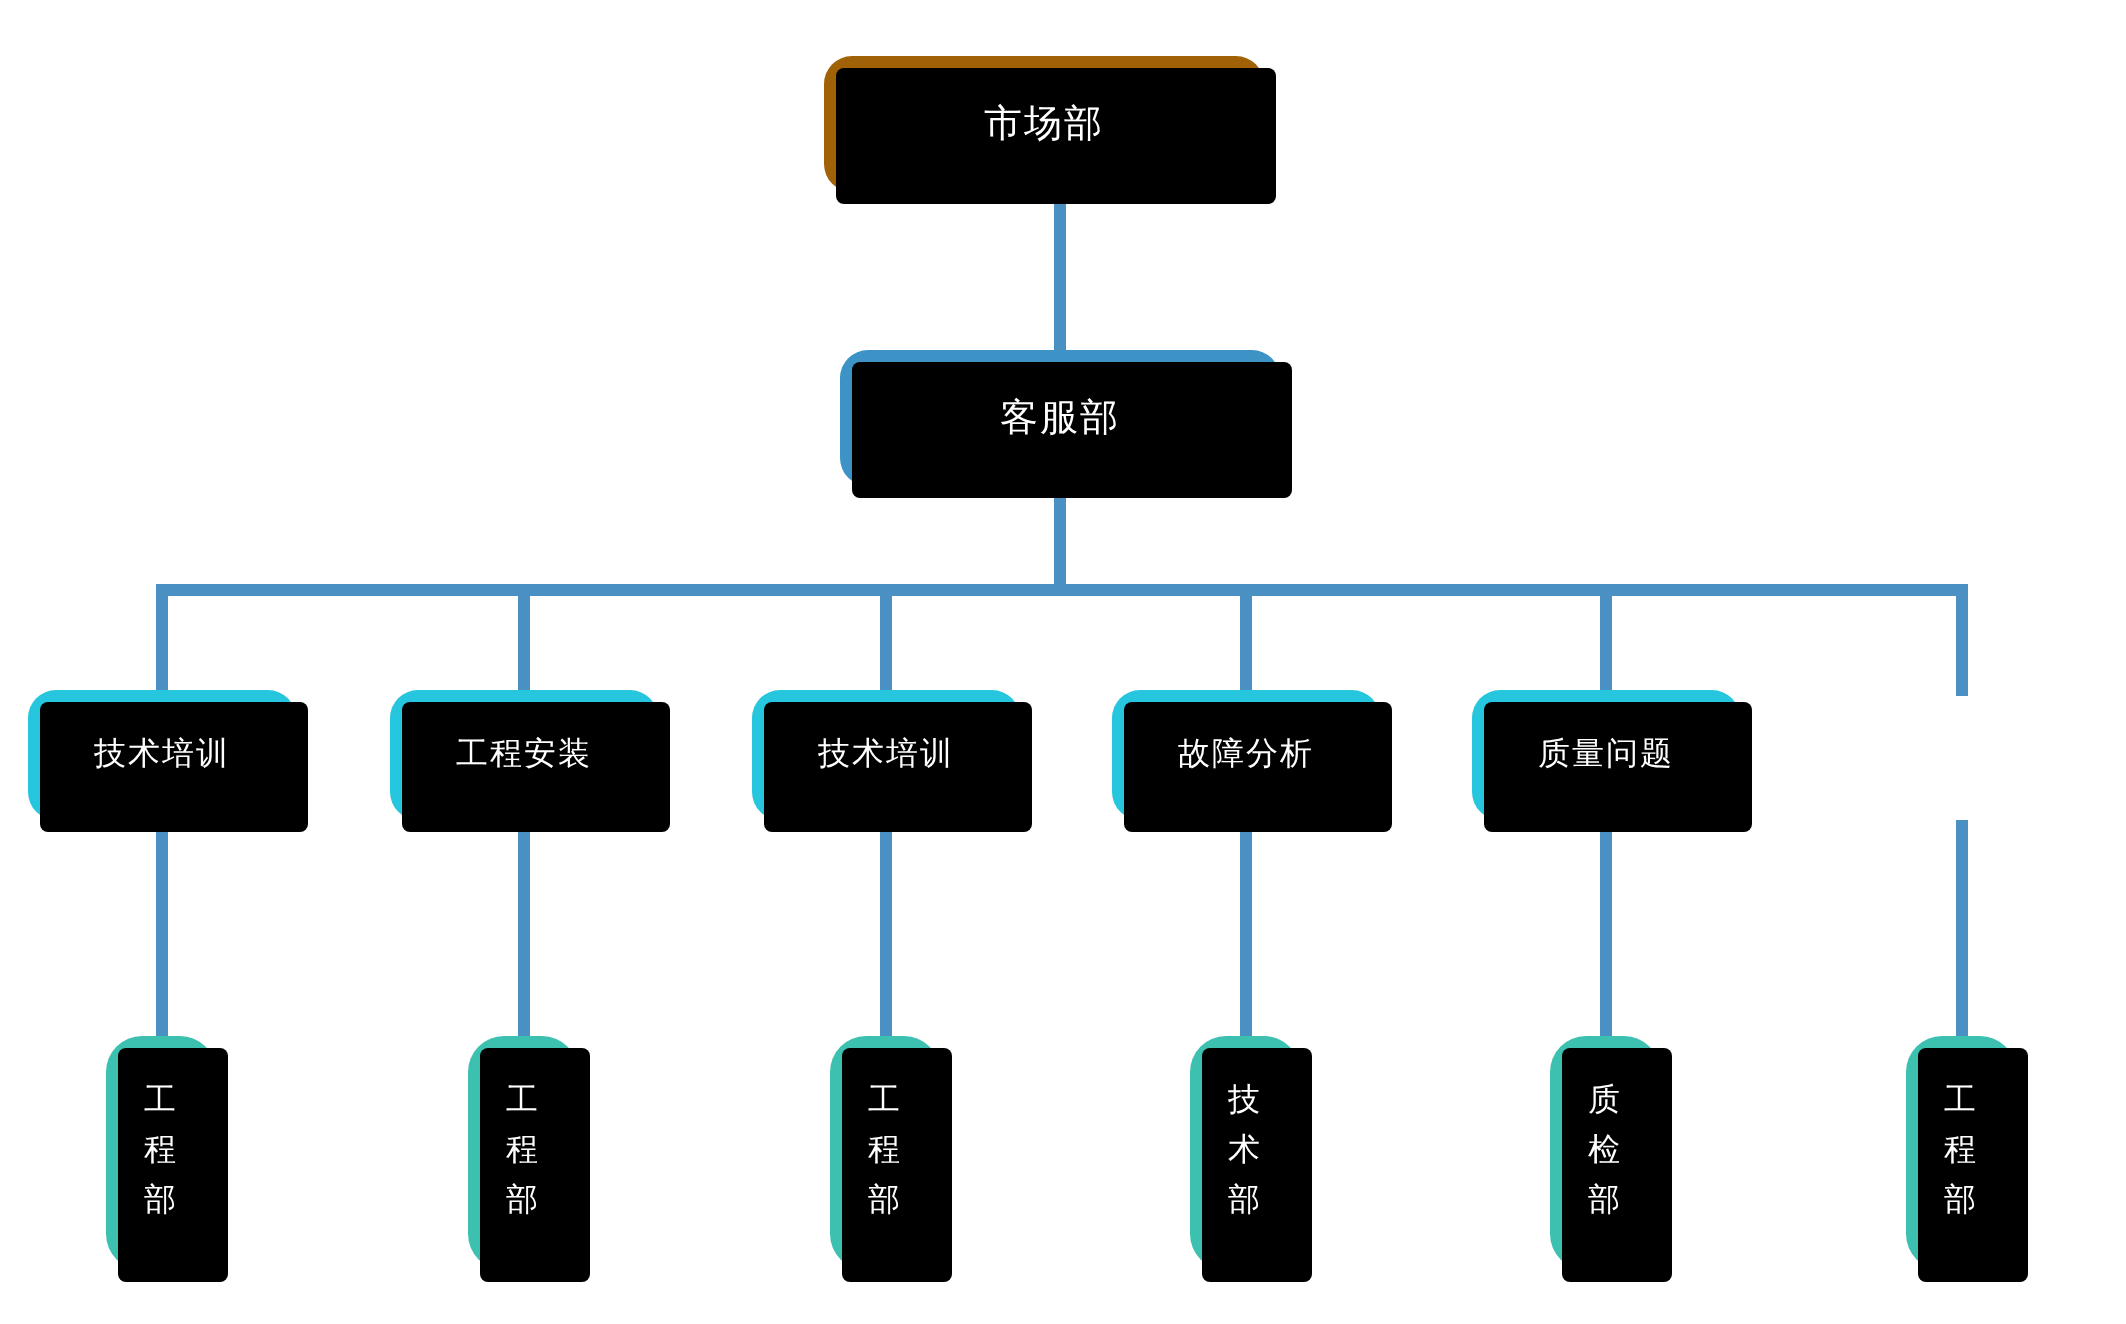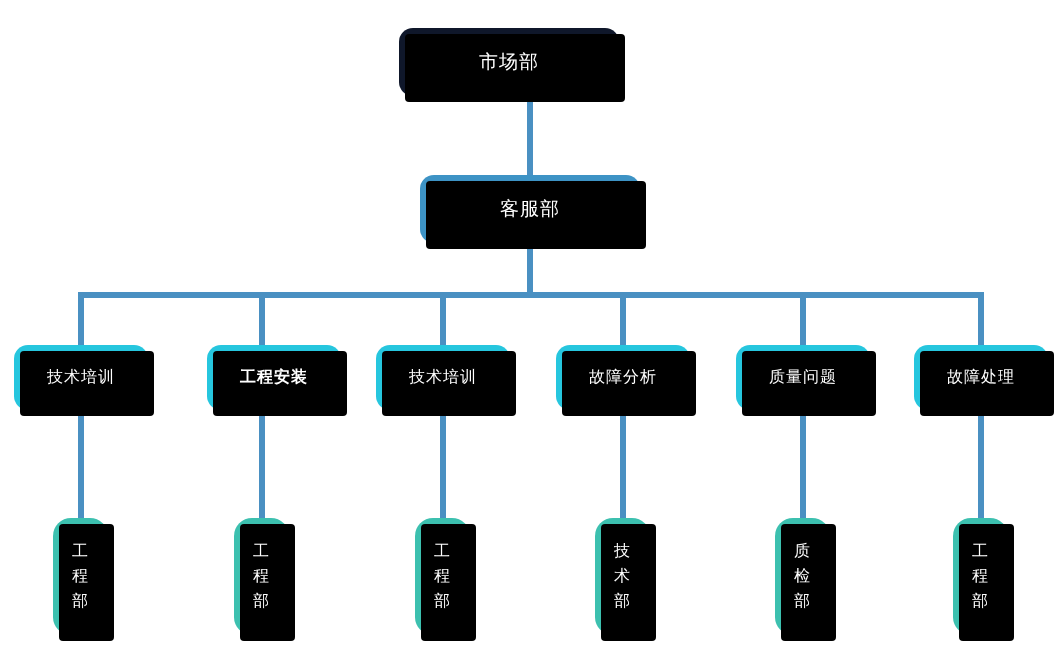--- a/index.html
+++ b/index.html
@@ -48,25 +48,25 @@
     top: 6px;
     right: -6px;
     bottom: -6px;
     background: #000000;
     border-radius: 4px;
     z-index: -1;
   }
 
   
   .node-root {
-    left: 399px;
+    left: 412px;
     top: 28px;
     width: 220px;
     height: 68px;
-    background: #0f172a;
+    background: #a16207;
     font-size: 19px;
     border-radius: 14px;
   }
 
   
   .node-l2 {
     left: 420px;
     top: 175px;
     width: 220px;
     height: 68px;
@@ -140,35 +140,32 @@
     <span class="node-label">市场部</span>
   </div>
 
   <div class="node node-l2">
     <span class="node-label">客服部</span>
   </div>
 
   <div class="node node-l3" style="left:14px;">
     <span class="node-label">技术培训</span>
   </div>
-  <div class="node node-l3" style="left:207px;font-weight:bold;">
+  <div class="node node-l3" style="left:195px;">
     <span class="node-label">工程安装</span>
   </div>
   <div class="node node-l3" style="left:376px;">
     <span class="node-label">技术培训</span>
   </div>
   <div class="node node-l3" style="left:556px;">
     <span class="node-label">故障分析</span>
   </div>
   <div class="node node-l3" style="left:736px;text-align:center;">
     <span class="node-label">质量问题</span>
   </div>
-  <div class="node node-l3" style="left:914px;">
-    <span class="node-label">故障处理</span>
-  </div>
 
   <div class="node node-leaf" style="left:53px;">
     <span class="node-label">
         <span class="vchar">工</span>
         <span class="vchar">程</span>
         <span class="vchar">部</span>
       </span>
   </div>
   <div class="node node-leaf" style="left:234px;">
     <span class="node-label">

